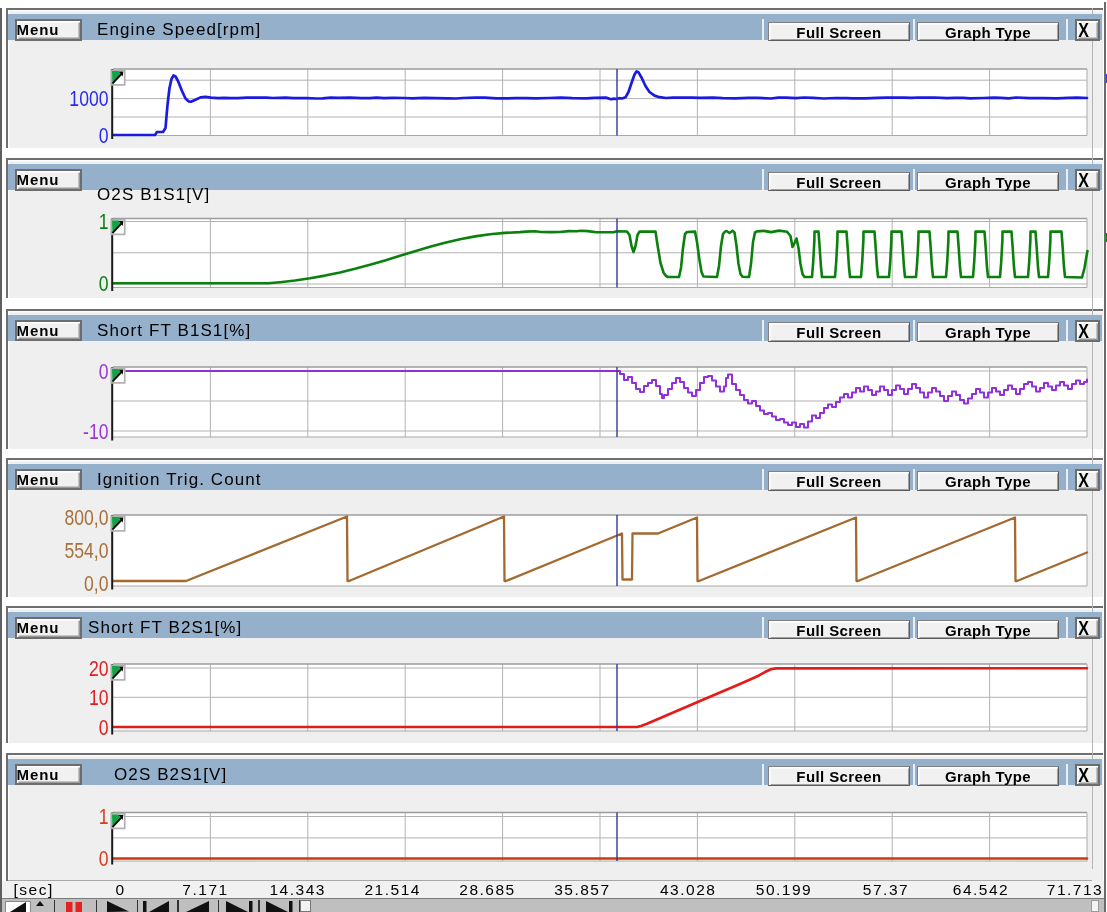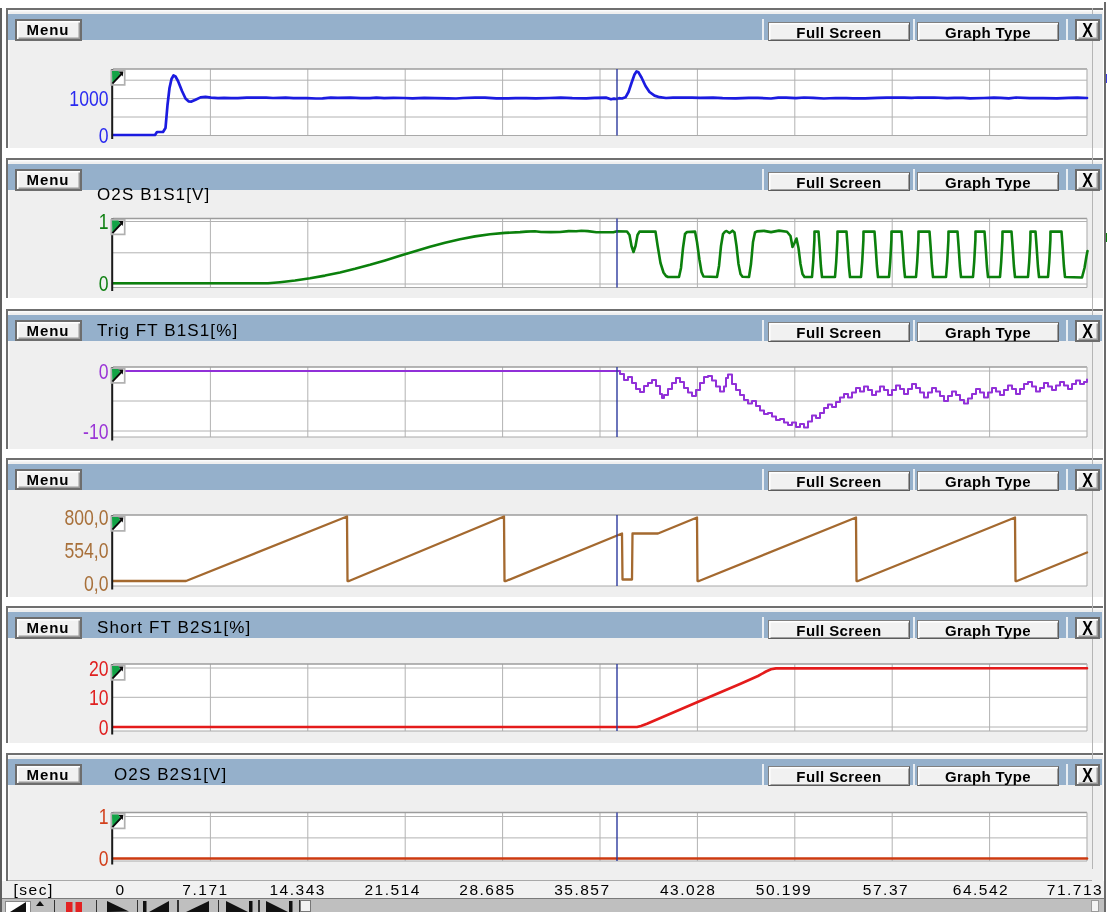--- a/index.html
+++ b/index.html
@@ -1,73 +1,75 @@
 <!DOCTYPE html>
 <html><head><meta charset="utf-8"><style>
 *{margin:0;padding:0;box-sizing:border-box}
 body{width:1107px;height:912px;overflow:hidden;background:#fff;font-family:"Liberation Sans",sans-serif}
 #app{position:relative;width:1107px;height:912px;background:#fff}
 .panel{position:absolute;left:6px;width:1097px;background:#efefef;border-top:2px solid #6f6f6f;border-left:2px solid #6f6f6f;box-shadow:inset 1.5px 1.5px 0 #fbfbfb}
 .hdr{position:absolute;left:8px;width:1094px;height:26px;background:#95b0cb}
-.btn{position:absolute;background:#f1f1f1;border:2px solid #6d6d6d;box-shadow:inset 1.5px 1.5px 0 #fff,inset -1.5px -1.5px 0 #9a9a9a;text-align:center;color:#000;font-weight:bold}
+.btn{position:absolute;background:#f1f1f1;border:2px solid #6d6d6d;box-shadow:inset 1.5px 1.5px 0 #fff,inset -1.5px -1.5px 0 #9a9a9a;color:#000;font-weight:bold}
 .btn2{position:absolute;background:#f1f1f1;border:1px solid #808080;border-right-color:#5c5c5c;border-bottom-color:#5c5c5c;box-shadow:inset 1.5px 1.5px 0 #fff,inset -1px -1px 0 #a0a0a0;text-align:center;color:#000;font-weight:bold}
 .ttl{position:absolute;font-size:17px;color:#000;letter-spacing:1.1px;line-height:26px;white-space:pre}
 .sep{position:absolute;width:2px;background:#e9eef3}
 svg{position:absolute;left:0;top:0}
 </style></head>
 <body>
 <div id="app">
 
 <div style="position:absolute;left:0;top:8px;width:2px;height:904px;background:#5f5f5f"></div>
 <div style="position:absolute;left:1104px;top:2px;width:2px;height:910px;background:#6b6b6b"></div>
 <div class="panel" style="top:8px;height:140px"></div>
 <div class="panel" style="top:158px;height:140px"></div>
 <div class="panel" style="top:308.5px;height:140px"></div>
 <div class="panel" style="top:457.7px;height:139px"></div>
 <div class="panel" style="top:606px;height:137px"></div>
 <div class="panel" style="top:752.5px;height:128px"></div>
 <div style="position:absolute;left:8px;top:879.5px;width:1084px;height:1.2px;background:#a8a8a8"></div>
 <div style="position:absolute;left:1091.5px;top:8px;width:1.6px;height:861px;background:#b5b5b5"></div>
 <div class="hdr" style="top:14px"></div>
 <div class="btn" style="left:14.5px;top:19px;width:67px;height:21.5px;font-size:15px;line-height:17px;letter-spacing:0.9px">Menu</div>
+<div class="ttl" style="left:97px;top:17px">Engine Speed[rpm]</div>
 <div class="sep" style="left:762px;top:19px;height:21px"></div>
 <div class="btn2" style="left:768px;top:21.5px;width:142px;height:19.5px;font-size:15px;line-height:19px;letter-spacing:0.4px">Full Screen</div>
 <div class="sep" style="left:913px;top:19px;height:21px"></div>
 <div class="btn2" style="left:917px;top:21.5px;width:142px;height:19.5px;font-size:15px;line-height:19px;letter-spacing:0.4px">Graph Type</div>
 <div class="sep" style="left:1066px;top:19px;height:21px"></div>
 <div class="btn" style="left:1075px;top:19px;width:25px;height:22px;font-size:20px;line-height:18px"><span style="display:inline-block;transform:scale(0.8,1)">X</span></div>
 <div class="hdr" style="top:164px"></div>
 <div class="btn" style="left:14.5px;top:169px;width:67px;height:21.5px;font-size:15px;line-height:17px;letter-spacing:0.9px">Menu</div>
 <div class="ttl" style="left:97px;top:182px">O2S B1S1[V]</div>
 <div class="sep" style="left:762px;top:169px;height:21px"></div>
 <div class="btn2" style="left:768px;top:171.5px;width:142px;height:19.5px;font-size:15px;line-height:19px;letter-spacing:0.4px">Full Screen</div>
 <div class="sep" style="left:913px;top:169px;height:21px"></div>
 <div class="btn2" style="left:917px;top:171.5px;width:142px;height:19.5px;font-size:15px;line-height:19px;letter-spacing:0.4px">Graph Type</div>
 <div class="sep" style="left:1066px;top:169px;height:21px"></div>
 <div class="btn" style="left:1075px;top:169px;width:25px;height:22px;font-size:20px;line-height:18px"><span style="display:inline-block;transform:scale(0.8,1)">X</span></div>
 <div class="hdr" style="top:314.5px"></div>
 <div class="btn" style="left:14.5px;top:319.5px;width:67px;height:21.5px;font-size:15px;line-height:17px;letter-spacing:0.9px">Menu</div>
-<div class="ttl" style="left:97px;top:317.5px">Trig FT B1S1[%]</div>
+<div class="ttl" style="left:97px;top:317.5px">Short FT B1S1[%]</div>
 <div class="sep" style="left:762px;top:319.5px;height:21px"></div>
 <div class="btn2" style="left:768px;top:322.0px;width:142px;height:19.5px;font-size:15px;line-height:19px;letter-spacing:0.4px">Full Screen</div>
 <div class="sep" style="left:913px;top:319.5px;height:21px"></div>
 <div class="btn2" style="left:917px;top:322.0px;width:142px;height:19.5px;font-size:15px;line-height:19px;letter-spacing:0.4px">Graph Type</div>
 <div class="sep" style="left:1066px;top:319.5px;height:21px"></div>
 <div class="btn" style="left:1075px;top:319.5px;width:25px;height:22px;font-size:20px;line-height:18px"><span style="display:inline-block;transform:scale(0.8,1)">X</span></div>
 <div class="hdr" style="top:463.7px"></div>
 <div class="btn" style="left:14.5px;top:468.7px;width:67px;height:21.5px;font-size:15px;line-height:17px;letter-spacing:0.9px">Menu</div>
+<div class="ttl" style="left:97px;top:466.7px">Ignition Trig. Count</div>
 <div class="sep" style="left:762px;top:468.7px;height:21px"></div>
 <div class="btn2" style="left:768px;top:471.2px;width:142px;height:19.5px;font-size:15px;line-height:19px;letter-spacing:0.4px">Full Screen</div>
 <div class="sep" style="left:913px;top:468.7px;height:21px"></div>
 <div class="btn2" style="left:917px;top:471.2px;width:142px;height:19.5px;font-size:15px;line-height:19px;letter-spacing:0.4px">Graph Type</div>
 <div class="sep" style="left:1066px;top:468.7px;height:21px"></div>
 <div class="btn" style="left:1075px;top:468.7px;width:25px;height:22px;font-size:20px;line-height:18px"><span style="display:inline-block;transform:scale(0.8,1)">X</span></div>
 <div class="hdr" style="top:612px"></div>
 <div class="btn" style="left:14.5px;top:617px;width:67px;height:21.5px;font-size:15px;line-height:17px;letter-spacing:0.9px">Menu</div>
-<div class="ttl" style="left:97px;top:615px">Short FT B2S1[%]</div>
+<div class="ttl" style="left:88px;top:615px">Short FT B2S1[%]</div>
 <div class="sep" style="left:762px;top:617px;height:21px"></div>
 <div class="btn2" style="left:768px;top:619.5px;width:142px;height:19.5px;font-size:15px;line-height:19px;letter-spacing:0.4px">Full Screen</div>
 <div class="sep" style="left:913px;top:617px;height:21px"></div>
 <div class="btn2" style="left:917px;top:619.5px;width:142px;height:19.5px;font-size:15px;line-height:19px;letter-spacing:0.4px">Graph Type</div>
 <div class="sep" style="left:1066px;top:617px;height:21px"></div>
 <div class="btn" style="left:1075px;top:617px;width:25px;height:22px;font-size:20px;line-height:18px"><span style="display:inline-block;transform:scale(0.8,1)">X</span></div>
 <div class="hdr" style="top:758.5px"></div>
 <div class="btn" style="left:14.5px;top:763.5px;width:67px;height:21.5px;font-size:15px;line-height:17px;letter-spacing:0.9px">Menu</div>
 <div class="ttl" style="left:114px;top:761.5px">O2S B2S1[V]</div>
 <div class="sep" style="left:762px;top:763.5px;height:21px"></div>

